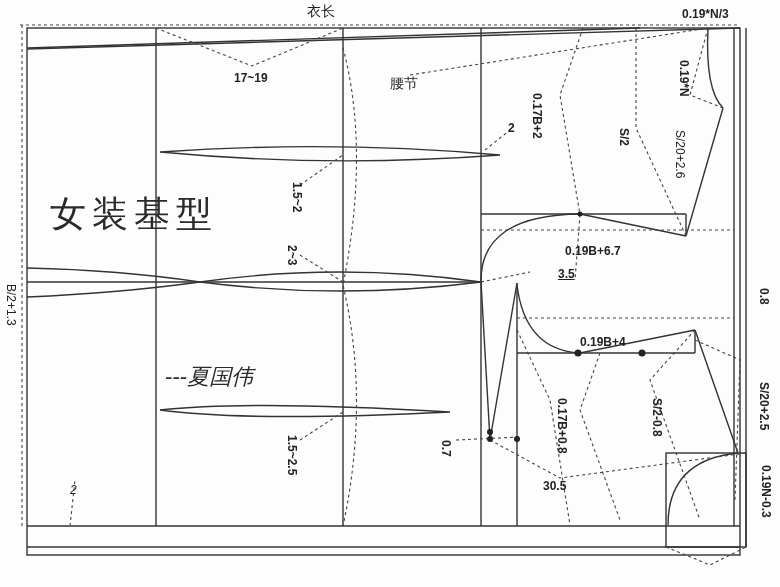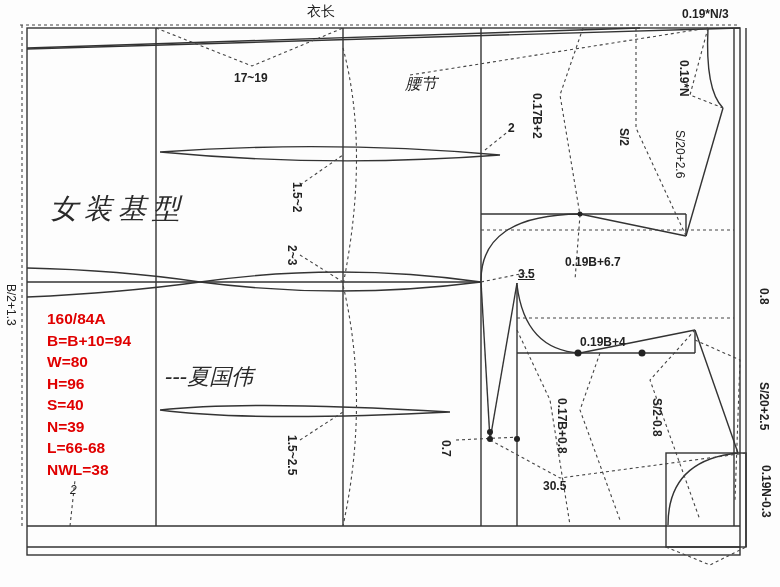--- a/index.html
+++ b/index.html
@@ -1,21 +1,21 @@
 <!DOCTYPE html>
 <html><head>
 <meta charset="utf-8">
 <style>
   html, body { margin:0; padding:0; background:#ffffff; }
   #canvas { position:relative; width:780px; height:587px; background:#fdfdfd; overflow:hidden; font-family:"Liberation Sans", sans-serif; }
   svg { position:absolute; left:0; top:0; }
   .lbl { position:absolute; font-family:"Liberation Sans", sans-serif; font-size:12px; font-weight:bold; color:#222; white-space:nowrap; line-height:1; }
   .rot90 { transform-origin:left top; transform:rotate(90deg); }
   .cn { font-family:"DejaVu Serif", serif; font-weight:normal; }
-  .title-cn { position:absolute; font-family:"DejaVu Serif", serif; font-style:italic; font-size:28px; color:#2a2a2a; letter-spacing:6px; }
+  .title-cn { position:absolute; font-family:"DejaVu Serif", serif; font-size:36px; color:#2a2a2a; letter-spacing:6px; }
   .author-cn { position:absolute; font-family:"DejaVu Serif", serif; font-style:italic; font-size:22px; color:#2a2a2a;text-align:right; }
   .specs { position:absolute; left:47px; top:308px; color:#e00000; font-family:"Liberation Sans", sans-serif; font-weight:bold; font-size:15.5px; line-height:21.5px; }
 </style>
 </head>
 <body>
 
 <div id="canvas">
   <svg width="780" height="587" viewBox="0 0 780 587">
     <g stroke="#333" stroke-width="1.4" fill="none">
 
@@ -92,26 +92,26 @@
       <circle cx="580" cy="214" r="2.5"></circle>
       <circle cx="578" cy="353" r="3.5"></circle>
       <circle cx="642" cy="353" r="3.5"></circle>
       <circle cx="490" cy="432" r="3"></circle>
       <circle cx="490" cy="439" r="3"></circle>
       <circle cx="517" cy="439" r="3"></circle>
     </g>
   </svg>
 
   <span class="lbl cn" style="left:307px;top:4px;font-size:14px;">衣长</span>
-  <span class="lbl cn" style="left:405px;top:76px;font-size:16px;font-style:italic;">腰节</span>
+  <span class="lbl cn" style="left:390px;top:76px;font-size:14px;">腰节</span>
   <span class="lbl" style="left:682px;top:8px;text-align:center;">0.19*N/3</span>
   <span class="lbl" style="left:234px;top:72px;">17~19</span>
   <span class="lbl" style="left:508px;top:122px;">2</span>
-  <span class="lbl" style="left:518px;top:268px;text-decoration:underline;">3.5</span>
-  <span class="lbl" style="left:565px;top:256px;">0.19B+6.7</span>
+  <span class="lbl" style="left:558px;top:268px;text-decoration:underline;">3.5</span>
+  <span class="lbl" style="left:565px;top:245px;">0.19B+6.7</span>
   <span class="lbl" style="left:580px;top:336px;">0.19B+4</span>
   <span class="lbl" style="left:543px;top:480px;">30.5</span>
   <span class="lbl" style="left:692px;top:603px;">0.2N</span>
   <span class="lbl" style="left:70px;top:484px;font-style:italic;font-weight:normal;">2</span>
 
   <span class="lbl rot90" style="left:690px;top:60px;">0.19*N</span>
   <span class="lbl rot90" style="left:686px;top:130px;font-weight:normal;">S/20+2.6</span>
   <span class="lbl rot90" style="left:543px;top:93px;">0.17B+2</span>
   <span class="lbl rot90" style="left:630px;top:128px;">S/2</span>
   <span class="lbl rot90" style="left:303px;top:182px;">1.5~2</span>
@@ -121,23 +121,13 @@
   <span class="lbl rot90" style="left:663px;top:398px;">S/2-0.8</span>
   <span class="lbl rot90" style="left:770px;top:288px;">0.8</span>
   <span class="lbl rot90" style="left:770px;top:382px;">S/20+2.5</span>
   <span class="lbl rot90" style="left:772px;top:465px;">0.19N-0.3</span>
   <span class="lbl rot90" style="left:452px;top:440px;">0.7</span>
   <span class="lbl rot90" style="left:17px;top:284px;font-weight:normal;">B/2+1.3</span>
 
   <div class="title-cn" style="left:50px;top:190px;">女装基型</div>
   <div class="author-cn" style="left:165px;top:362px;">---夏国伟</div>
 
-  <div class="specs">
-    <div>160/84A</div>
-    <div>B=B+10=94</div>
-    <div>W=80</div>
-    <div>H=96</div>
-    <div>S=40</div>
-    <div>N=39</div>
-    <div>L=66-68</div>
-    <div>NWL=38</div>
-  </div>
 </div>
 
 </body></html>

